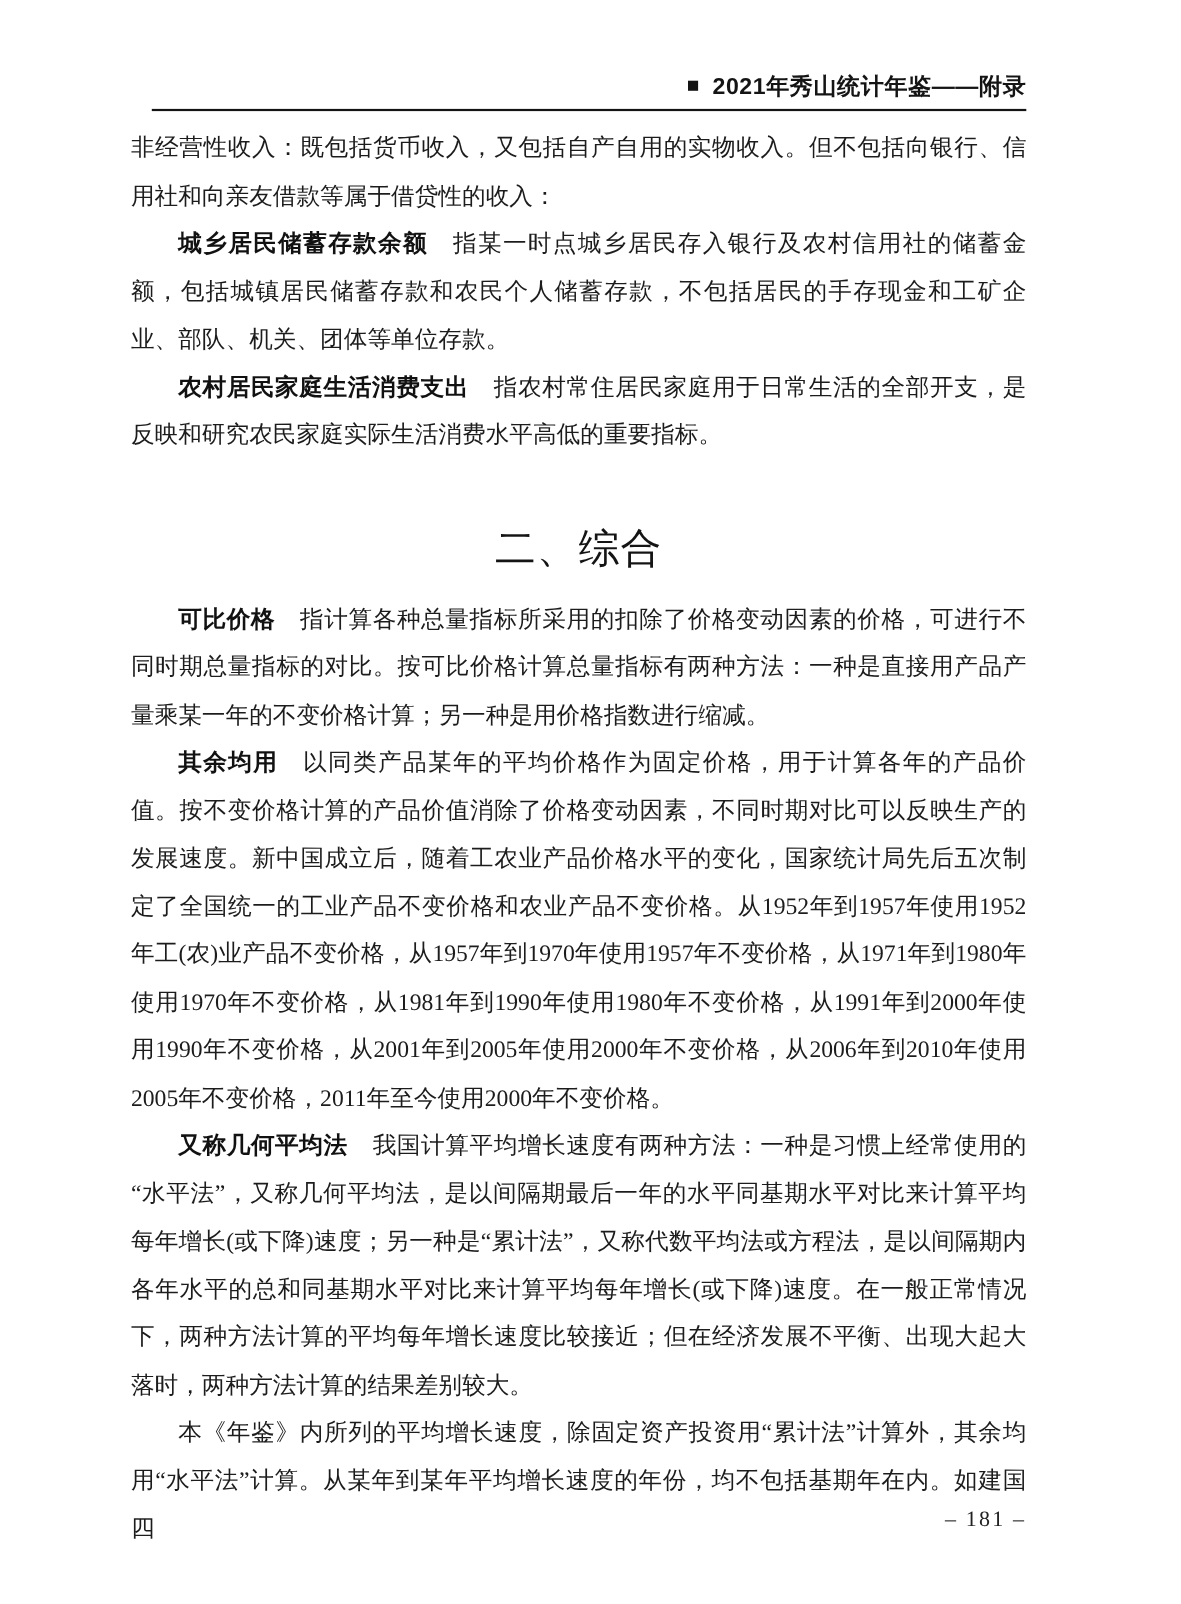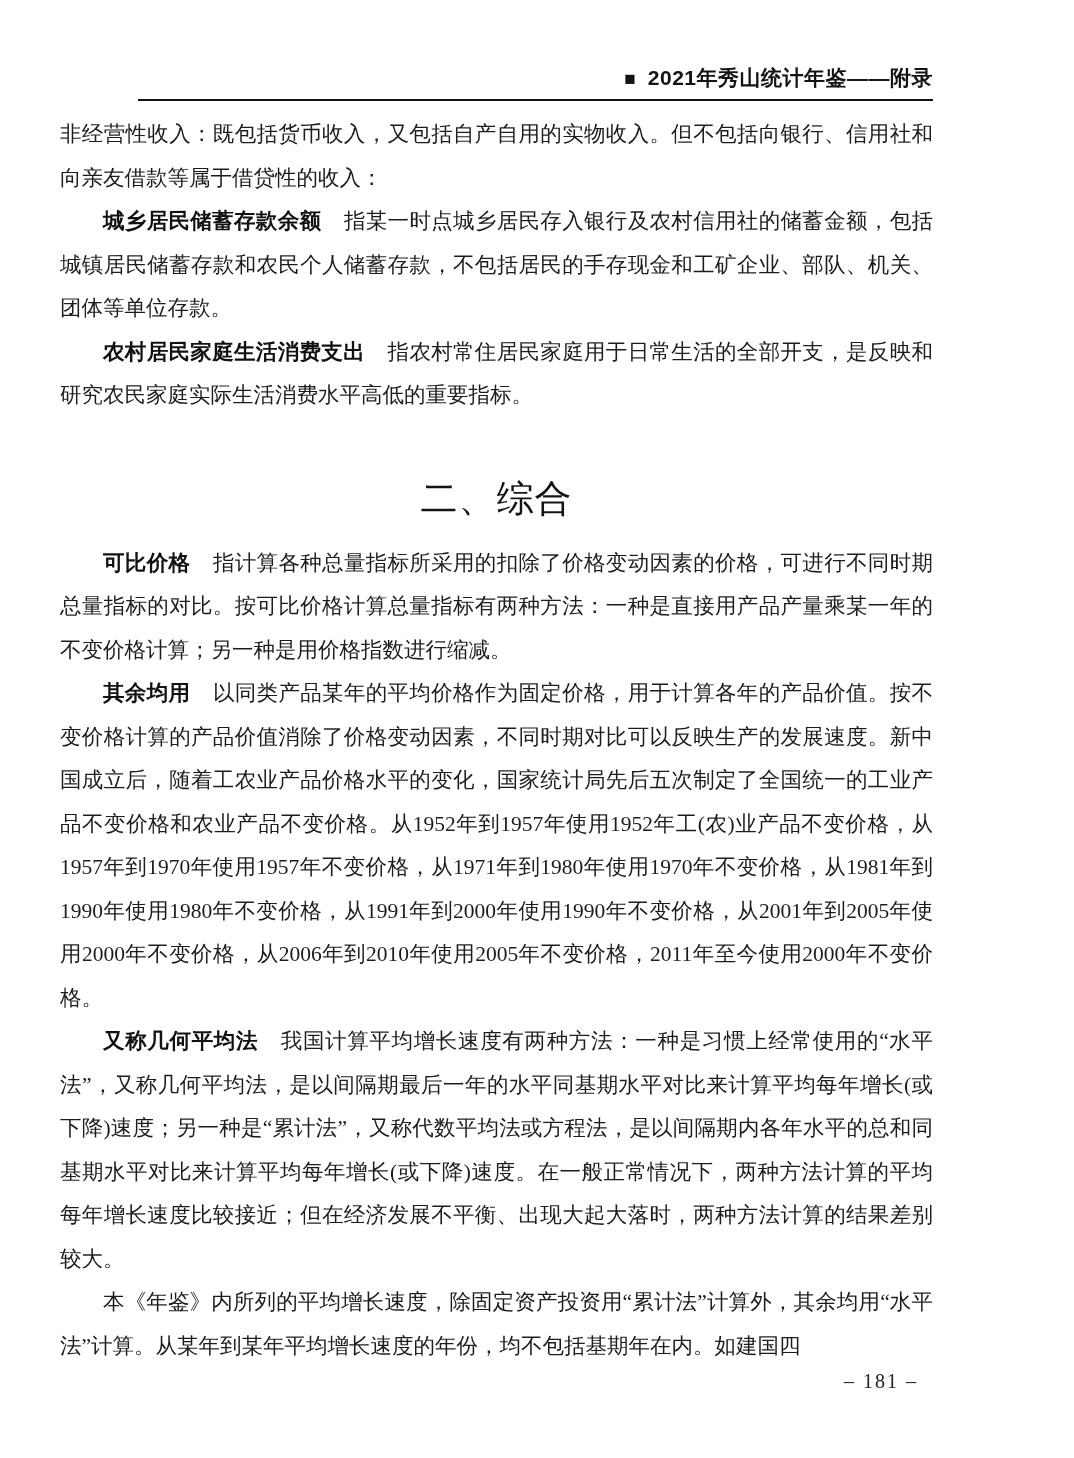--- a/index.html
+++ b/index.html
@@ -35,21 +35,21 @@
     color: #141414;
     white-space: nowrap;
   }
   .rule {
     margin: 7px 141px 0 138px;
     height: 2px;
     background: #141414;
   }
   
   .doc-body {
-    margin: 12px 141px 0 60px;
+    margin: 12px 141px 0 119px;
     font-size: 21.5px;
     line-height: 43.5px;
     text-align: justify;
   }
   .para { margin: 0; }
   .para.indent { text-indent: 2em; }
   .term {
     font-family: "Liberation Sans", "DejaVu Sans", sans-serif;
     font-weight: 700;
     color: #111111;
@@ -62,21 +62,21 @@
     font-weight: 400;
     font-size: 37px;
     line-height: 34px;
     letter-spacing: 1px;
     color: #141414;
     text-indent: 0;
   }
   
   .footer {
     position: absolute;
-    right: 156px;
+    right: 141px;
     top: 1370px;
     font-size: 20px;
     letter-spacing: 2px;
     color: #222222;
   }
 </style>
 </head>
 <body>
 
 <div class="page">

